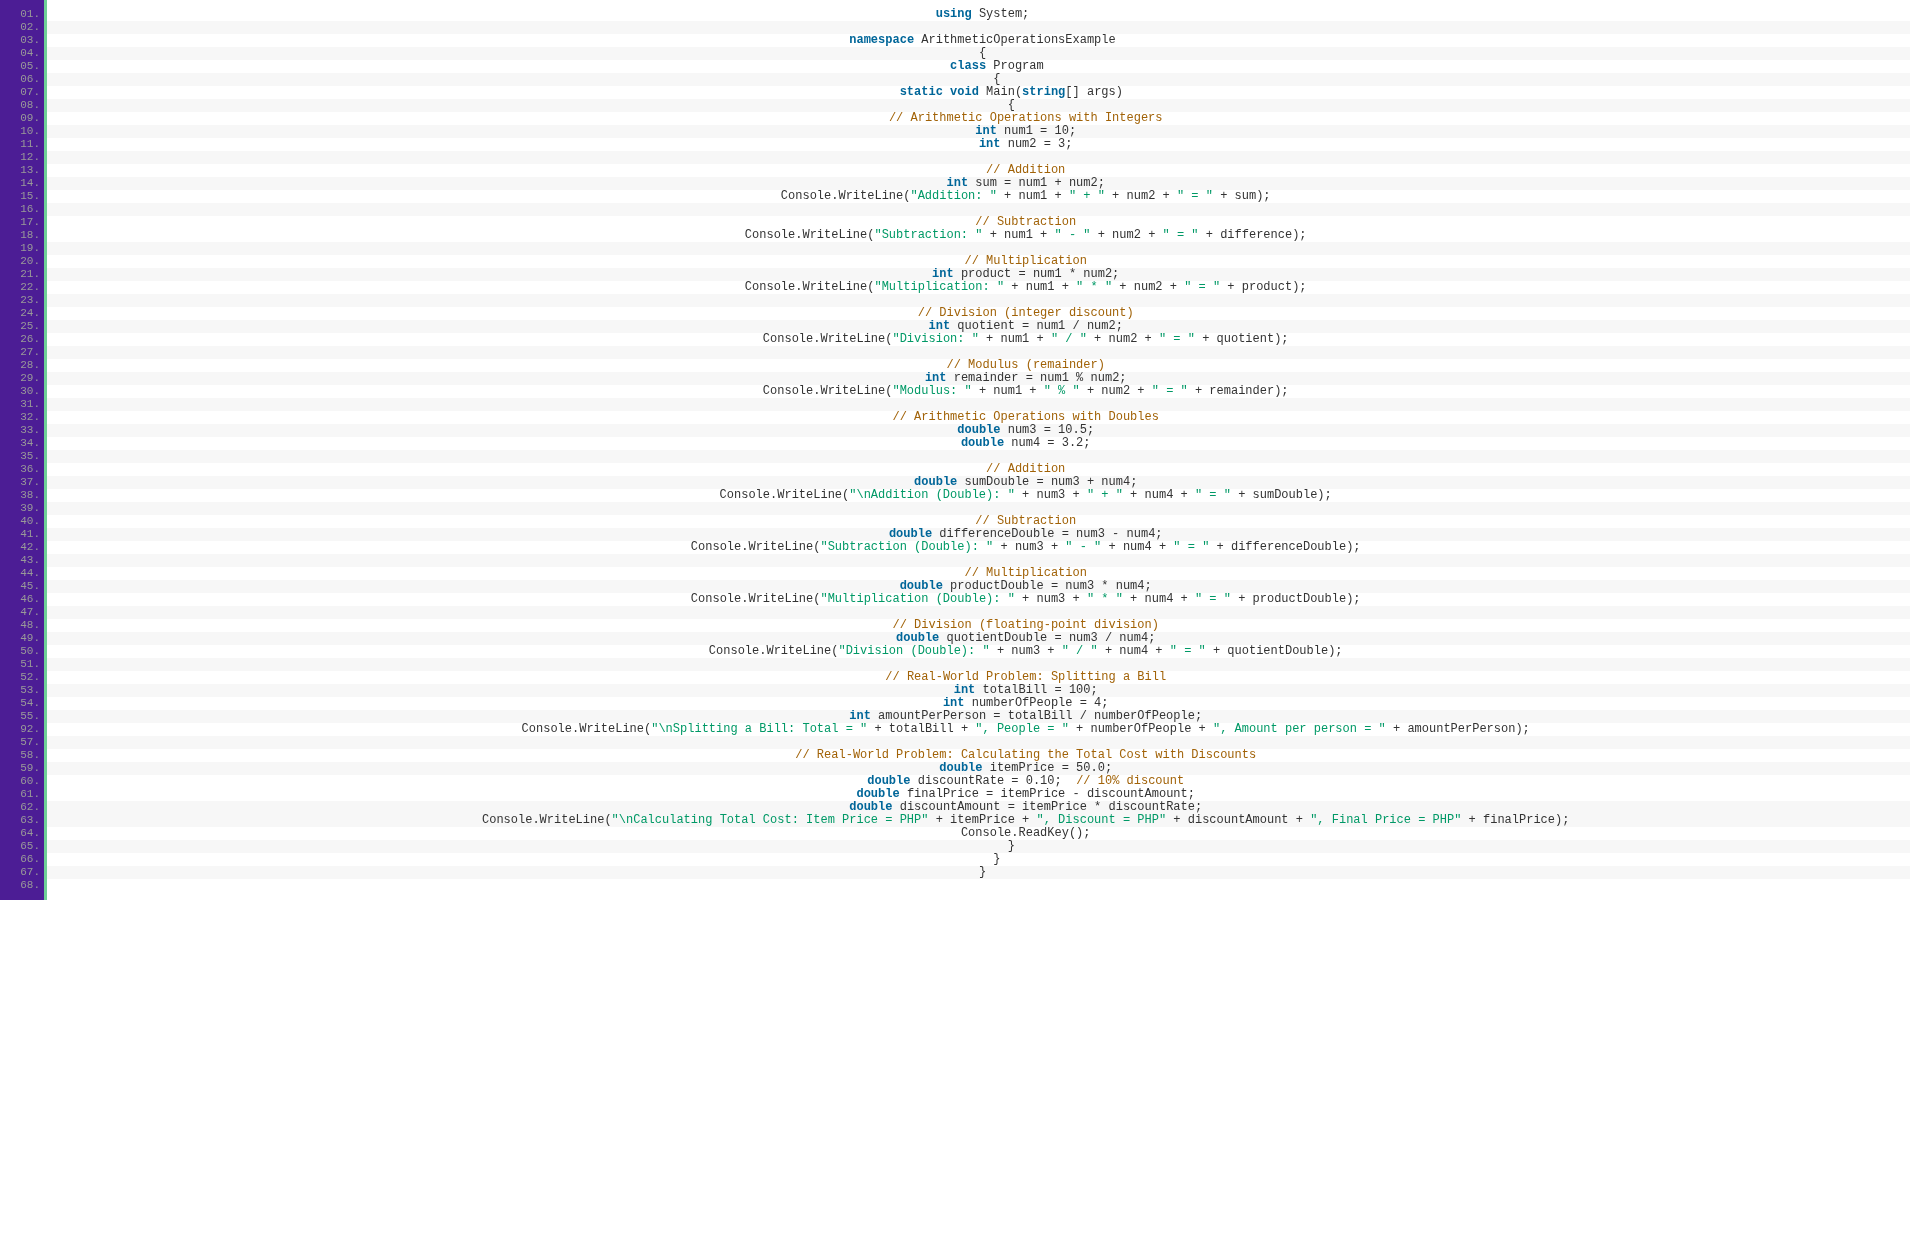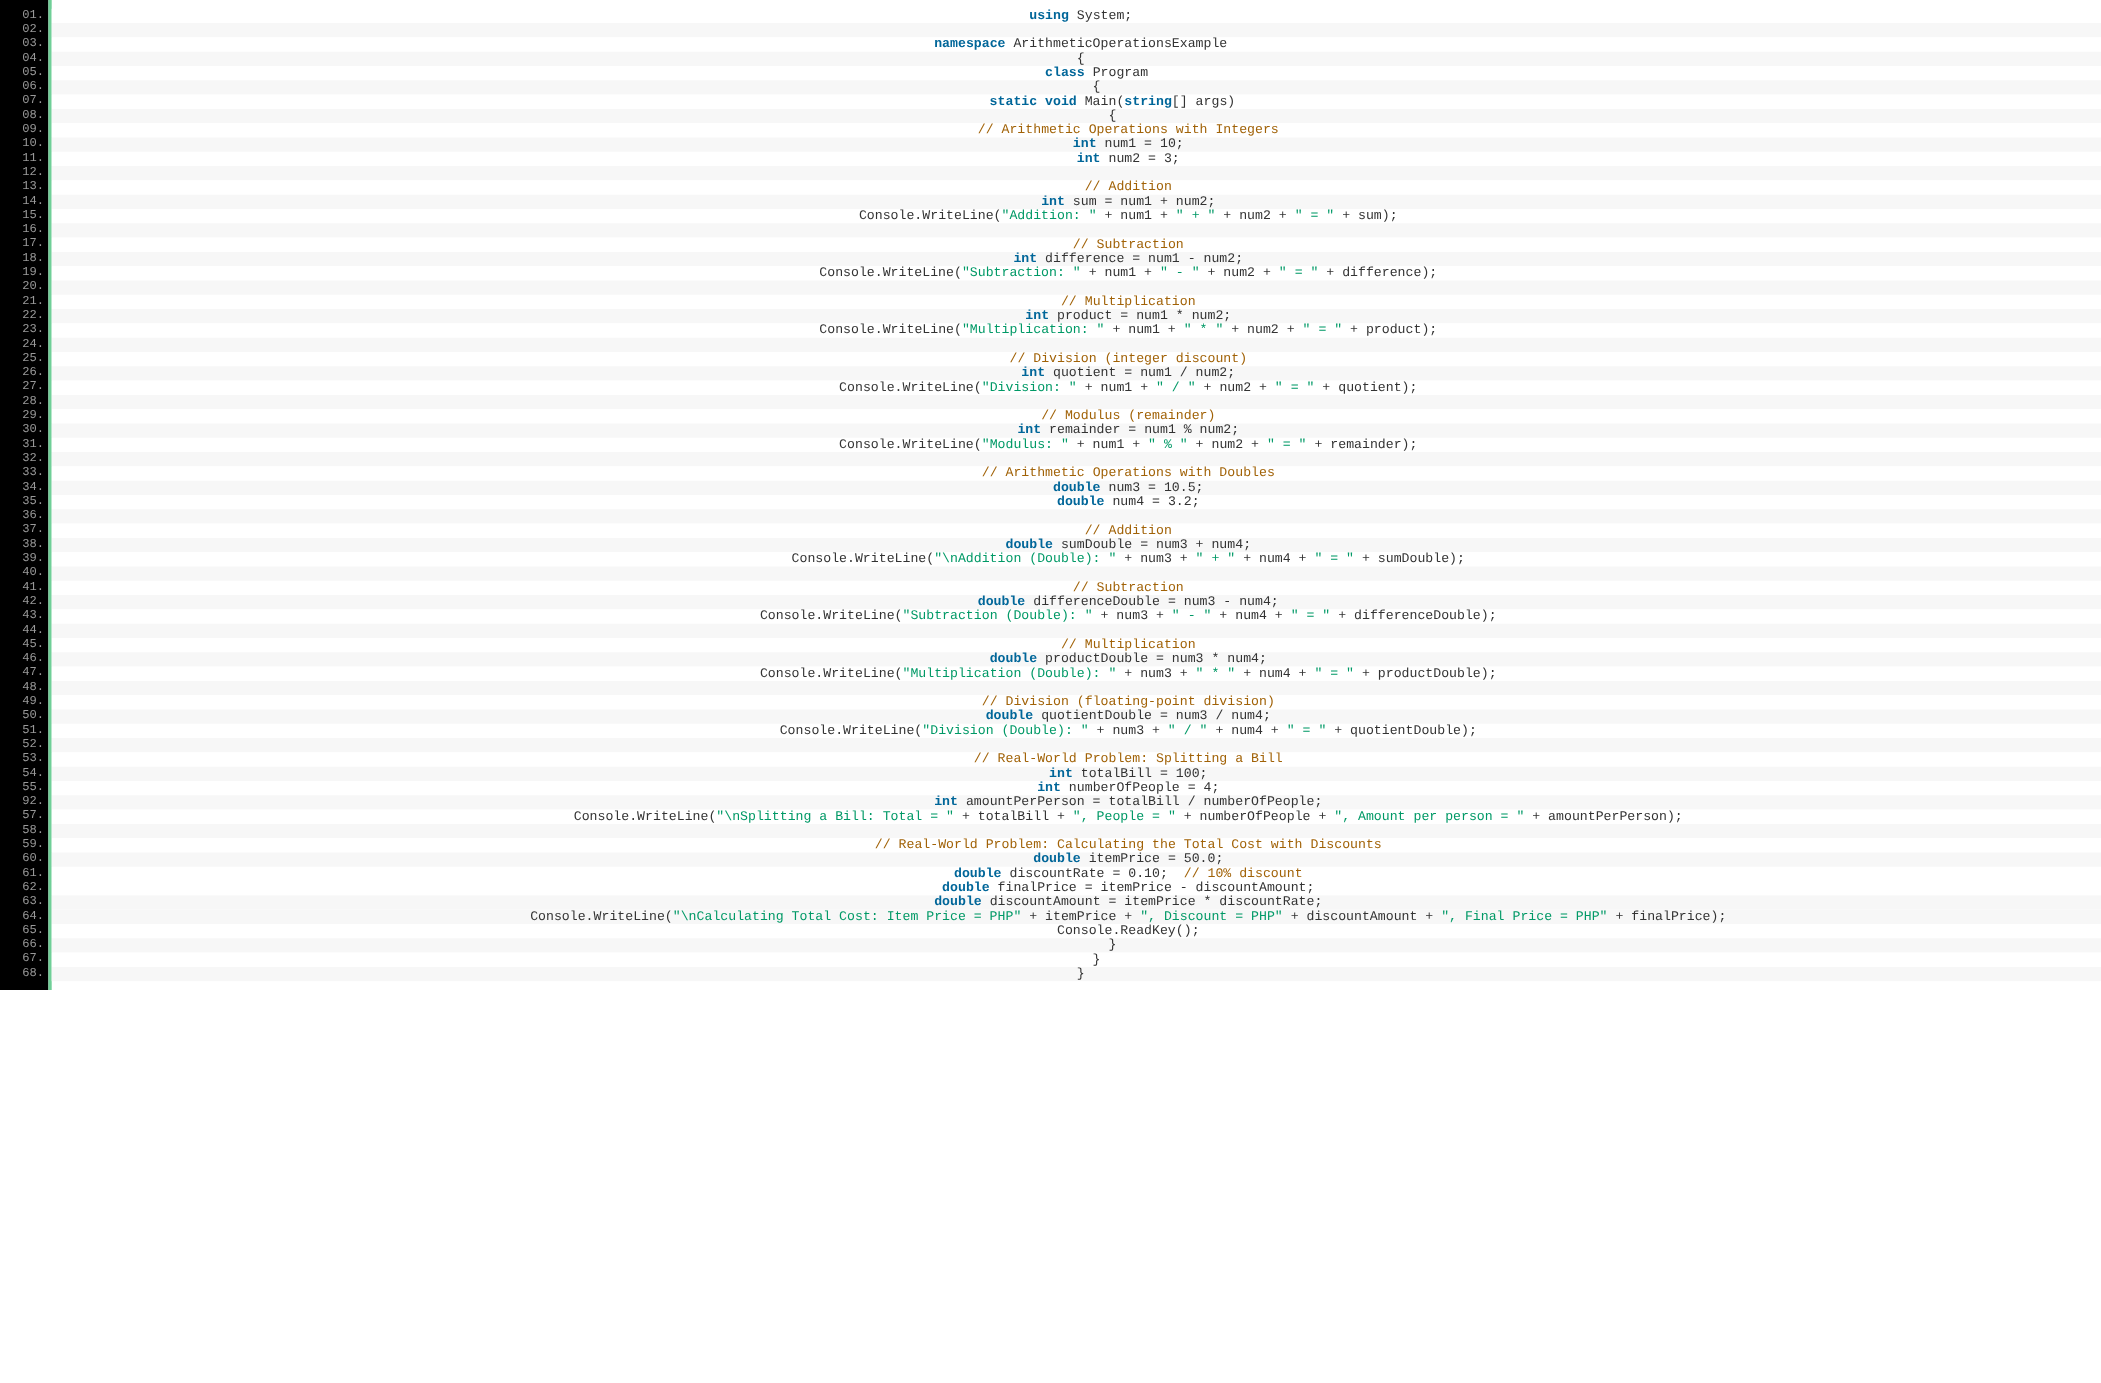--- a/index.html
+++ b/index.html
@@ -8,21 +8,21 @@
     background: #ffffff;
     font-family: Consolas, 'Courier New', monospace;
     font-size: 12px;
     line-height: 1.08;
   }
   .code-container {
     display: flex;
     width: 100%;
   }
   .gutter {
-    background: #000000;
+    background: #4c1d95;
     padding: 8px 0 8px 0;
     text-align: right;
     user-select: none;
     width: 44px;
     flex-shrink: 0;
   }
   .gutter .ln {
     color: #999999;
     font-size: 11px;
     padding-right: 4px;
@@ -138,21 +138,20 @@
       <div class="line even"><span class="pl">        {</span></div>
       <div class="line odd"><span class="pl">            </span><span class="cm">// Arithmetic Operations with Integers</span></div>
       <div class="line even"><span class="pl">            </span><span class="kw">int</span><span class="pl"> num1 = 10;</span></div>
       <div class="line odd"><span class="pl">            </span><span class="kw">int</span><span class="pl"> num2 = 3;</span></div>
       <div class="line even">&nbsp;</div>
       <div class="line odd"><span class="pl">            </span><span class="cm">// Addition</span></div>
       <div class="line even"><span class="pl">            </span><span class="kw">int</span><span class="pl"> sum = num1 + num2;</span></div>
       <div class="line odd"><span class="pl">            Console.WriteLine(</span><span class="str">"Addition: "</span><span class="pl"> + num1 + </span><span class="str">" + "</span><span class="pl"> + num2 + </span><span class="str">" = "</span><span class="pl"> + sum);</span></div>
       <div class="line even">&nbsp;</div>
       <div class="line odd"><span class="pl">            </span><span class="cm">// Subtraction</span></div>
-      <div class="line even"><span class="pl">            </span><span class="kw">int</span><span class="pl"> difference = num1 - num2;</span></div>
       <div class="line odd"><span class="pl">            Console.WriteLine(</span><span class="str">"Subtraction: "</span><span class="pl"> + num1 + </span><span class="str">" - "</span><span class="pl"> + num2 + </span><span class="str">" = "</span><span class="pl"> + difference);</span></div>
       <div class="line even">&nbsp;</div>
       <div class="line odd"><span class="pl">            </span><span class="cm">// Multiplication</span></div>
       <div class="line even"><span class="pl">            </span><span class="kw">int</span><span class="pl"> product = num1 * num2;</span></div>
       <div class="line odd"><span class="pl">            Console.WriteLine(</span><span class="str">"Multiplication: "</span><span class="pl"> + num1 + </span><span class="str">" * "</span><span class="pl"> + num2 + </span><span class="str">" = "</span><span class="pl"> + product);</span></div>
       <div class="line even">&nbsp;</div>
       <div class="line odd"><span class="pl">            </span><span class="cm">// Division (integer discount)</span></div>
       <div class="line even"><span class="pl">            </span><span class="kw">int</span><span class="pl"> quotient = num1 / num2;</span></div>
       <div class="line odd"><span class="pl">            Console.WriteLine(</span><span class="str">"Division: "</span><span class="pl"> + num1 + </span><span class="str">" / "</span><span class="pl"> + num2 + </span><span class="str">" = "</span><span class="pl"> + quotient);</span></div>
       <div class="line even">&nbsp;</div>

